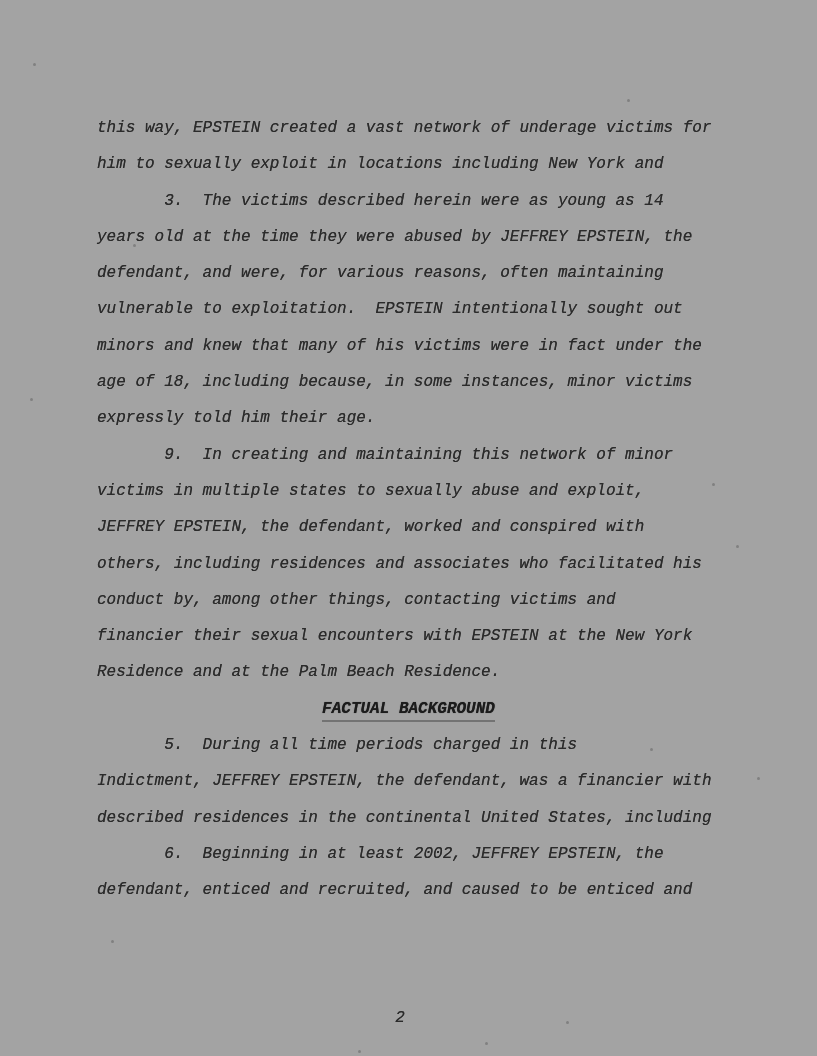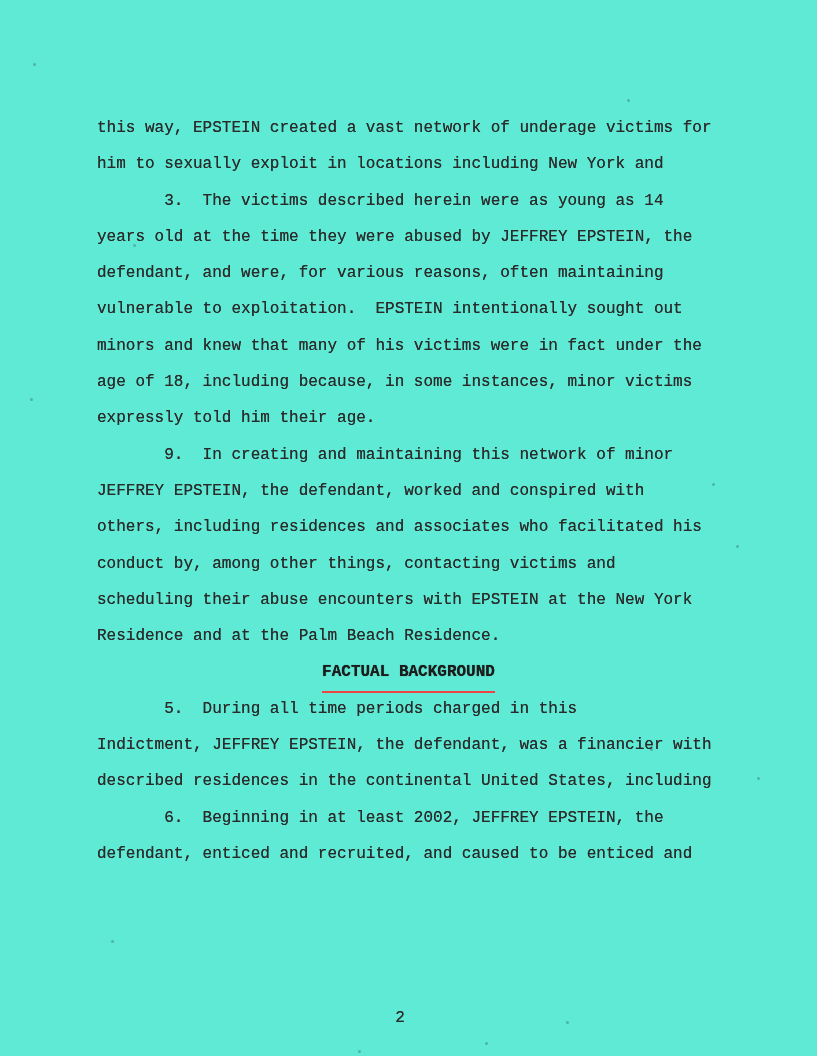--- a/index.html
+++ b/index.html
@@ -37,22 +37,22 @@
   }
   .line.heading {
     text-align: center;
     white-space: normal;
   }
   .heading-text {
     font-weight: bold;
     color: #1c1c1c;
     display: inline-block;
     line-height: 1;
-    padding-bottom: 11px;
-    border-bottom: 2px solid #ef4444;
+    padding-bottom: 3px;
+    border-bottom: 2px solid #737373;
     text-shadow: 0 0 0.7px rgba(20,20,20,0.9);
   }
   .page-number {
     position: absolute;
     left: 0;
     top: 1000px;
     width: 800px;
     text-align: center;
     font-size: 16px;
     line-height: 36.3px;
@@ -63,36 +63,37 @@
     position: absolute;
     width: 3px;
     height: 3px;
     border-radius: 50%;
     background: rgba(40,40,40,0.28);
   }
 </style>
 </head>
 <body>
 
-<div class="page" style="background: #5eead4; color: rgb(43, 43, 43);">
+<div class="page" style="background: #a3a3a3; color: rgb(43, 43, 43); font-style: italic;">
   <div class="text-block" id="text-block">
       <div class="line body">this way, EPSTEIN created a vast network of underage victims for</div>
       <div class="line body">him to sexually exploit in locations including New York and</div>
       <div class="line body">       3.  The victims described herein were as young as 14</div>
       <div class="line body">years old at the time they were abused by JEFFREY EPSTEIN, the</div>
       <div class="line body">defendant, and were, for various reasons, often maintaining</div>
       <div class="line body">vulnerable to exploitation.  EPSTEIN intentionally sought out</div>
       <div class="line body">minors and knew that many of his victims were in fact under the</div>
       <div class="line body">age of 18, including because, in some instances, minor victims</div>
       <div class="line body">expressly told him their age.</div>
       <div class="line body">       9.  In creating and maintaining this network of minor</div>
+      <div class="line body">victims in multiple states to sexually abuse and exploit,</div>
       <div class="line body">JEFFREY EPSTEIN, the defendant, worked and conspired with</div>
       <div class="line body">others, including residences and associates who facilitated his</div>
       <div class="line body">conduct by, among other things, contacting victims and</div>
-      <div class="line body">scheduling their abuse encounters with EPSTEIN at the New York</div>
+      <div class="line body">financier their sexual encounters with EPSTEIN at the New York</div>
       <div class="line body">Residence and at the Palm Beach Residence.</div>
       <div class="line heading"><span class="heading-text">FACTUAL BACKGROUND</span></div>
       <div class="line body">       5.  During all time periods charged in this</div>
       <div class="line body">Indictment, JEFFREY EPSTEIN, the defendant, was a financier with</div>
       <div class="line body">described residences in the continental United States, including</div>
       <div class="line body">       6.  Beginning in at least 2002, JEFFREY EPSTEIN, the</div>
       <div class="line body">defendant, enticed and recruited, and caused to be enticed and</div>
     </div>
   <div class="page-number">2</div>
   <div id="specks-layer">

